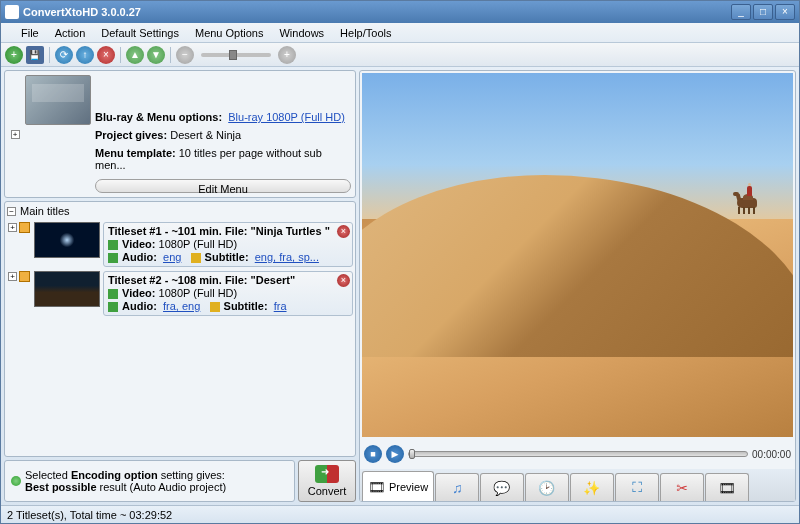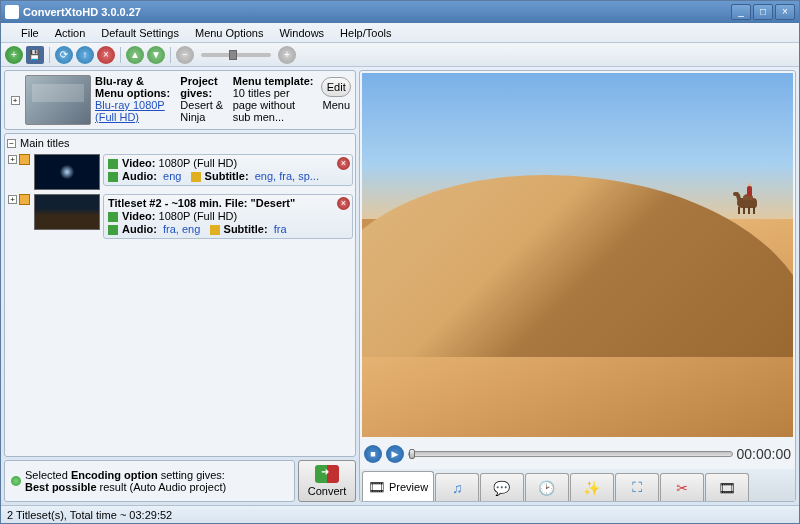--- a/index.html
+++ b/index.html
@@ -28,38 +28,38 @@
 .tbtn.grey { background: radial-gradient(#d0d0d0,#a0a0a0); }
 .content { flex: 1; display: flex; padding: 3px; gap: 3px; }
 .left { width: 352px; display: flex; flex-direction: column; gap: 3px; }
 .right { flex: 1; display: flex; flex-direction: column; gap: 3px; }
 .panel { background: #f0f4f8; border: 1px solid #a8b8c8; border-radius: 3px; }
 .projbox { display: flex; padding: 4px; gap: 4px; }
 .tree-exp { width: 12px; display: flex; align-items: center; justify-content: center; }
 .expbtn { width: 9px; height: 9px; border: 1px solid #888; background: #fff; text-align: center; line-height: 7px; font-size: 8px; cursor: pointer; }
 .thumb-lg { width: 66px; height: 50px; background: linear-gradient(135deg,#a8b8c0,#607080); border: 1px solid #888; border-radius: 2px; position: relative; }
 .thumb-lg::after { content: ""; position: absolute; top: 8px; left: 6px; right: 6px; height: 18px; background: rgba(255,255,255,0.2); }
-.projinfo { flex: 1; display: flex; gap: 6px; }
+.projinfo { flex: 1; display: flex; flex-direction: column; gap: 6px; margin-top: 36px; }
 .projinfo .row { font-size: 11px; }
 .projinfo .row b { font-weight: bold; }
 .projinfo a { color: #2050c0; text-decoration: underline; cursor: pointer; }
-.editmenu { height: 20px; margin-top: 2px; background: linear-gradient(#f8f8f8,#e0e0e0); border: 1px solid #a0a0a0; border-radius: 10px; text-align: center; line-height: 18px; cursor: pointer; }
+.editmenu { height: 14px; margin-top: 2px; background: linear-gradient(#f8f8f8,#e0e0e0); border: 1px solid #a0a0a0; border-radius: 10px; text-align: center; line-height: 18px; cursor: pointer; }
 .maintitles { flex: 1; overflow: auto; }
 .mt-hdr { display: flex; align-items: center; padding: 3px 2px; gap: 4px; }
 .mt-hdr .lbl { font-size: 11px; }
 .tsrow { display: flex; padding: 2px; gap: 3px; align-items: flex-start; }
 .tsrow .ico-col { width: 24px; display: flex; align-items: center; justify-content: center; gap: 2px; }
 .tsrow .film-ico { width: 11px; height: 11px; background: #f0b040; border: 1px solid #b07000; }
 .ts-thumb { width: 66px; height: 36px; border: 1px solid #666; background: #000; position: relative; }
 .ts-thumb.ninja { background: radial-gradient(circle at 50% 50%, #a0c0e0 2%, #001028 20%); }
 .ts-thumb.desert { background: linear-gradient(#102030 40%, #382818 60%); }
 .ts-info { flex: 1; background: linear-gradient(#f4f6f8,#e4ecf4); border: 1px solid #b0c0d0; border-radius: 3px; padding: 2px 4px; position: relative; font-size: 10px; }
 .ts-info .ln { line-height: 13px; }
 .ts-info .ln b { font-weight: bold; }
-.ts-info a { color: #2050c0; cursor: pointer; text-align: center; }
+.ts-info a { color: #2050c0; text-decoration: underline; cursor: pointer; text-align: center; }
 .ts-info .close { position: absolute; top: 2px; right: 2px; width: 13px; height: 13px; background: radial-gradient(#e07070,#a02020); border-radius: 7px; color: #fff; text-align: center; line-height: 12px; font-size: 9px; cursor: pointer; }
 .mini-ico { display: inline-block; width: 10px; height: 10px; vertical-align: middle; margin-right: 1px; }
 .mini-ico.grn { background: #40a040; }
 .mini-ico.yel { background: #e0b020; }
 .bottomleft { display: flex; gap: 3px; border-radius: 18px; }
 .statusbox { flex: 1; padding: 6px; font-size: 10px; display: flex; align-items: center; gap: 4px; }
 .statusbox .dot { width: 10px; height: 10px; background: radial-gradient(#80d080,#30a030); border-radius: 5px; display: inline-block; }
 .convertbtn { width: 58px; background: linear-gradient(#f4f4f4,#d8d8d8); border: 1px solid #909090; border-radius: 3px; display: flex; flex-direction: column; align-items: center; justify-content: center; gap: 2px; cursor: pointer; padding: 4px; }
 .convertbtn .cv-ico { width: 24px; height: 18px; background: linear-gradient(90deg,#40a040 50%, #c03030 50%); border-radius: 3px; position: relative; }
 .convertbtn .cv-ico::after { content: "➜"; position: absolute; left: 6px; top: 1px; color: #fff; font-size: 10px; }
@@ -76,21 +76,21 @@
 .camel .neck { position: absolute; bottom: 10px; right: 18px; width: 4px; height: 10px; background: #704828; transform: rotate(-15deg); }
 .camel .head { position: absolute; bottom: 18px; right: 20px; width: 6px; height: 4px; background: #704828; border-radius: 2px; }
 .camel .leg { position: absolute; bottom: 0; width: 2px; height: 7px; background: #604020; }
 .camel .l1 { right: 4px; } .camel .l2 { right: 9px; } .camel .l3 { right: 14px; } .camel .l4 { right: 19px; }
 .camel .rider { position: absolute; bottom: 18px; right: 7px; width: 5px; height: 10px; background: #a83028; border-radius: 2px 2px 0 0; }
 .camel .rider::after { content: ""; position: absolute; top: -3px; left: 1px; width: 3px; height: 3px; background: #d8b898; border-radius: 50%; }
 .playbar { height: 24px; display: flex; align-items: center; padding: 0 4px; gap: 4px; }
 .pbtn { width: 18px; height: 18px; border-radius: 9px; background: radial-gradient(#5090d0,#2060a0); color: #fff; display: flex; align-items: center; justify-content: center; font-size: 9px; cursor: pointer; }
 .seek { flex: 1; height: 6px; background: linear-gradient(#c0c0c0,#e0e0e0); border: 1px solid #909090; border-radius: 3px; position: relative; }
 .seek .sthumb { position: absolute; left: 0; top: -3px; width: 6px; height: 10px; background: linear-gradient(#f0f0f0,#b0b0b0); border: 1px solid #707070; border-radius: 2px; }
-.timetxt { font-size: 14px; color: #333; }
+.timetxt { font-size: 10px; color: #333; }
 .tabs { height: 32px; display: flex; align-items: flex-end; padding: 0 2px; gap: 1px; background: linear-gradient(#e4ecf4,#d4dce4); }
 .tab { height: 28px; min-width: 44px; background: linear-gradient(#f4f4f4,#dcdcdc); border: 1px solid #a0a0a0; border-bottom: none; border-radius: 3px 3px 0 0; display: flex; align-items: center; justify-content: center; gap: 3px; padding: 0 5px; cursor: pointer; font-size: 10px; }
 .tab.active { background: #fff; height: 30px; }
 .tab .tico { width: 18px; height: 18px; display: flex; align-items: center; justify-content: center; font-size: 14px; }
 .statusbar { height: 18px; background: linear-gradient(#e8f0f8,#d8e4f0); border-top: 1px solid #b0c0d0; padding: 3px 6px; display: flex; align-items: center; font-size: 10px; text-align: center; }
 </style>
 </head>
 <body>
 
 <div class="window">
@@ -165,20 +165,21 @@
         </div>
 
         <div class="tsrow">
           <div class="ico-col">
             <div class="expbtn">+</div>
             <div class="film-ico"></div>
           </div>
           <div class="ts-thumb ninja"></div>
           <div class="ts-info">
             <div class="close">×</div>
+            <div class="ln"><b>Titleset #1 - ~101 min. File: "Ninja Turtles "</b></div>
             <div class="ln">
               <span class="mini-ico grn"></span>
               <b>Video:</b>
               <span>1080P (Full HD)</span>
             </div>
             <div class="ln">
               <span class="mini-ico grn"></span>
               <b>Audio:</b>&nbsp;
               <a>eng</a>&nbsp;&nbsp;
               <span class="mini-ico yel"></span>

